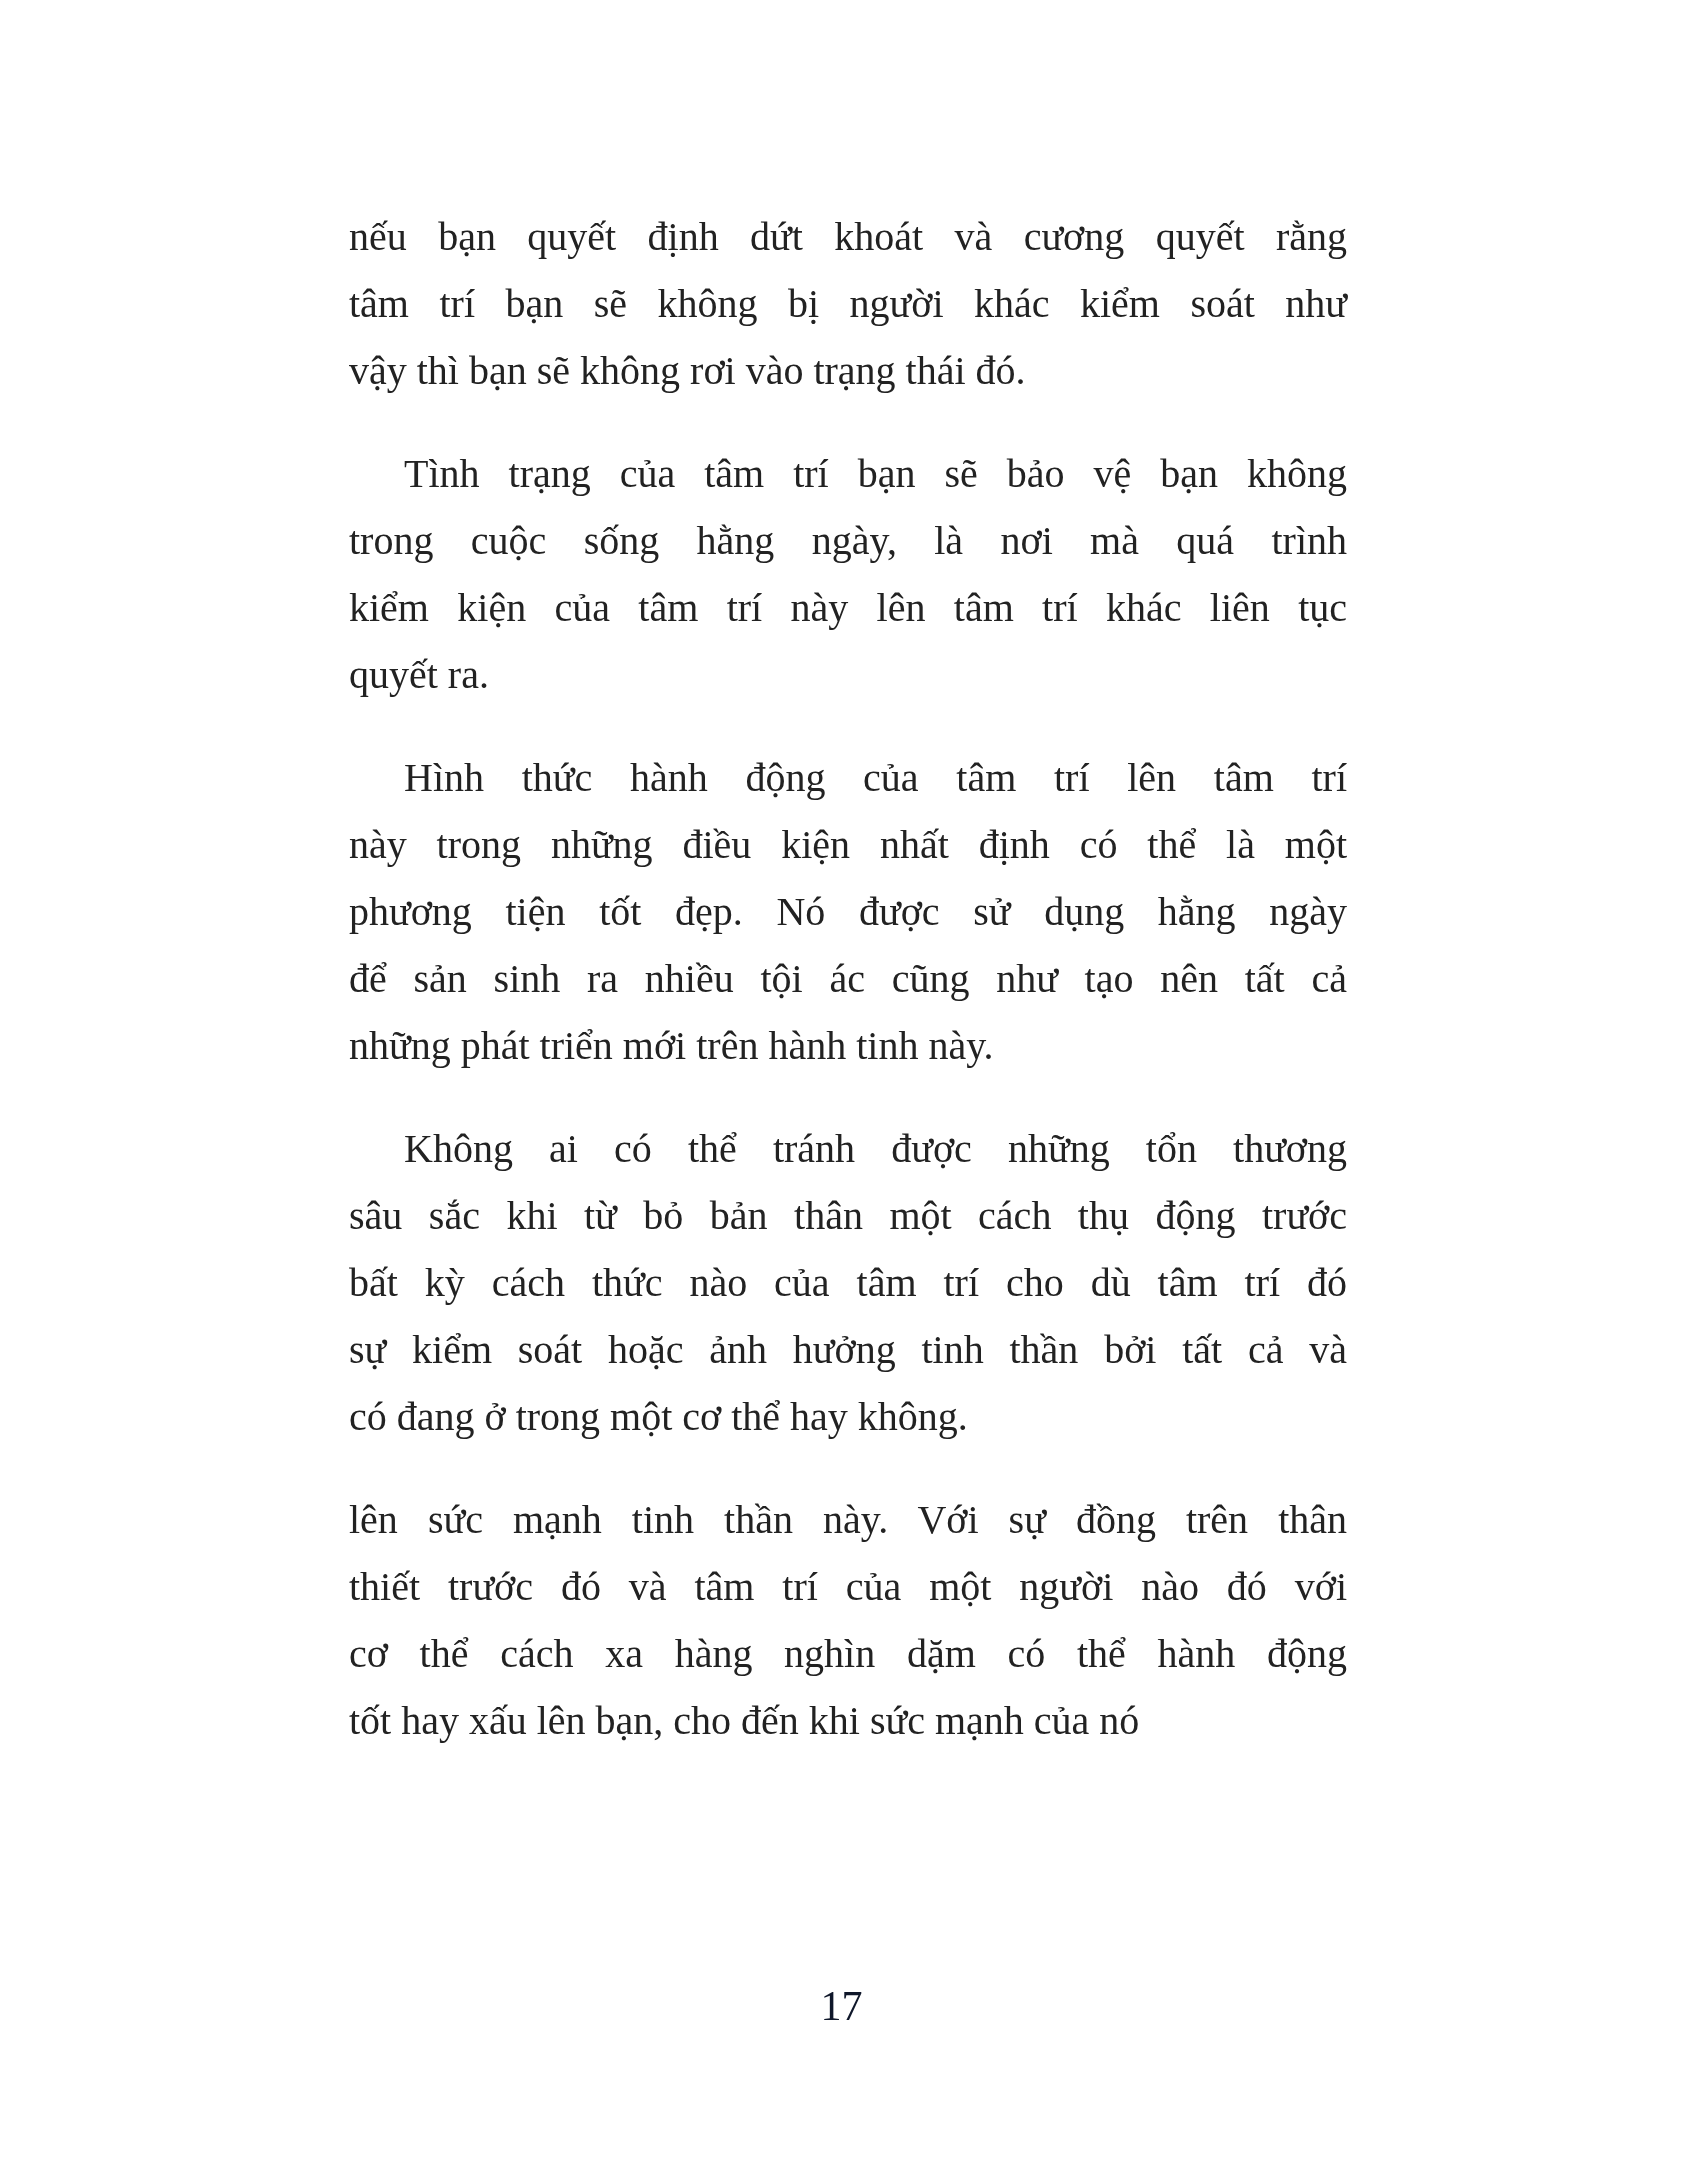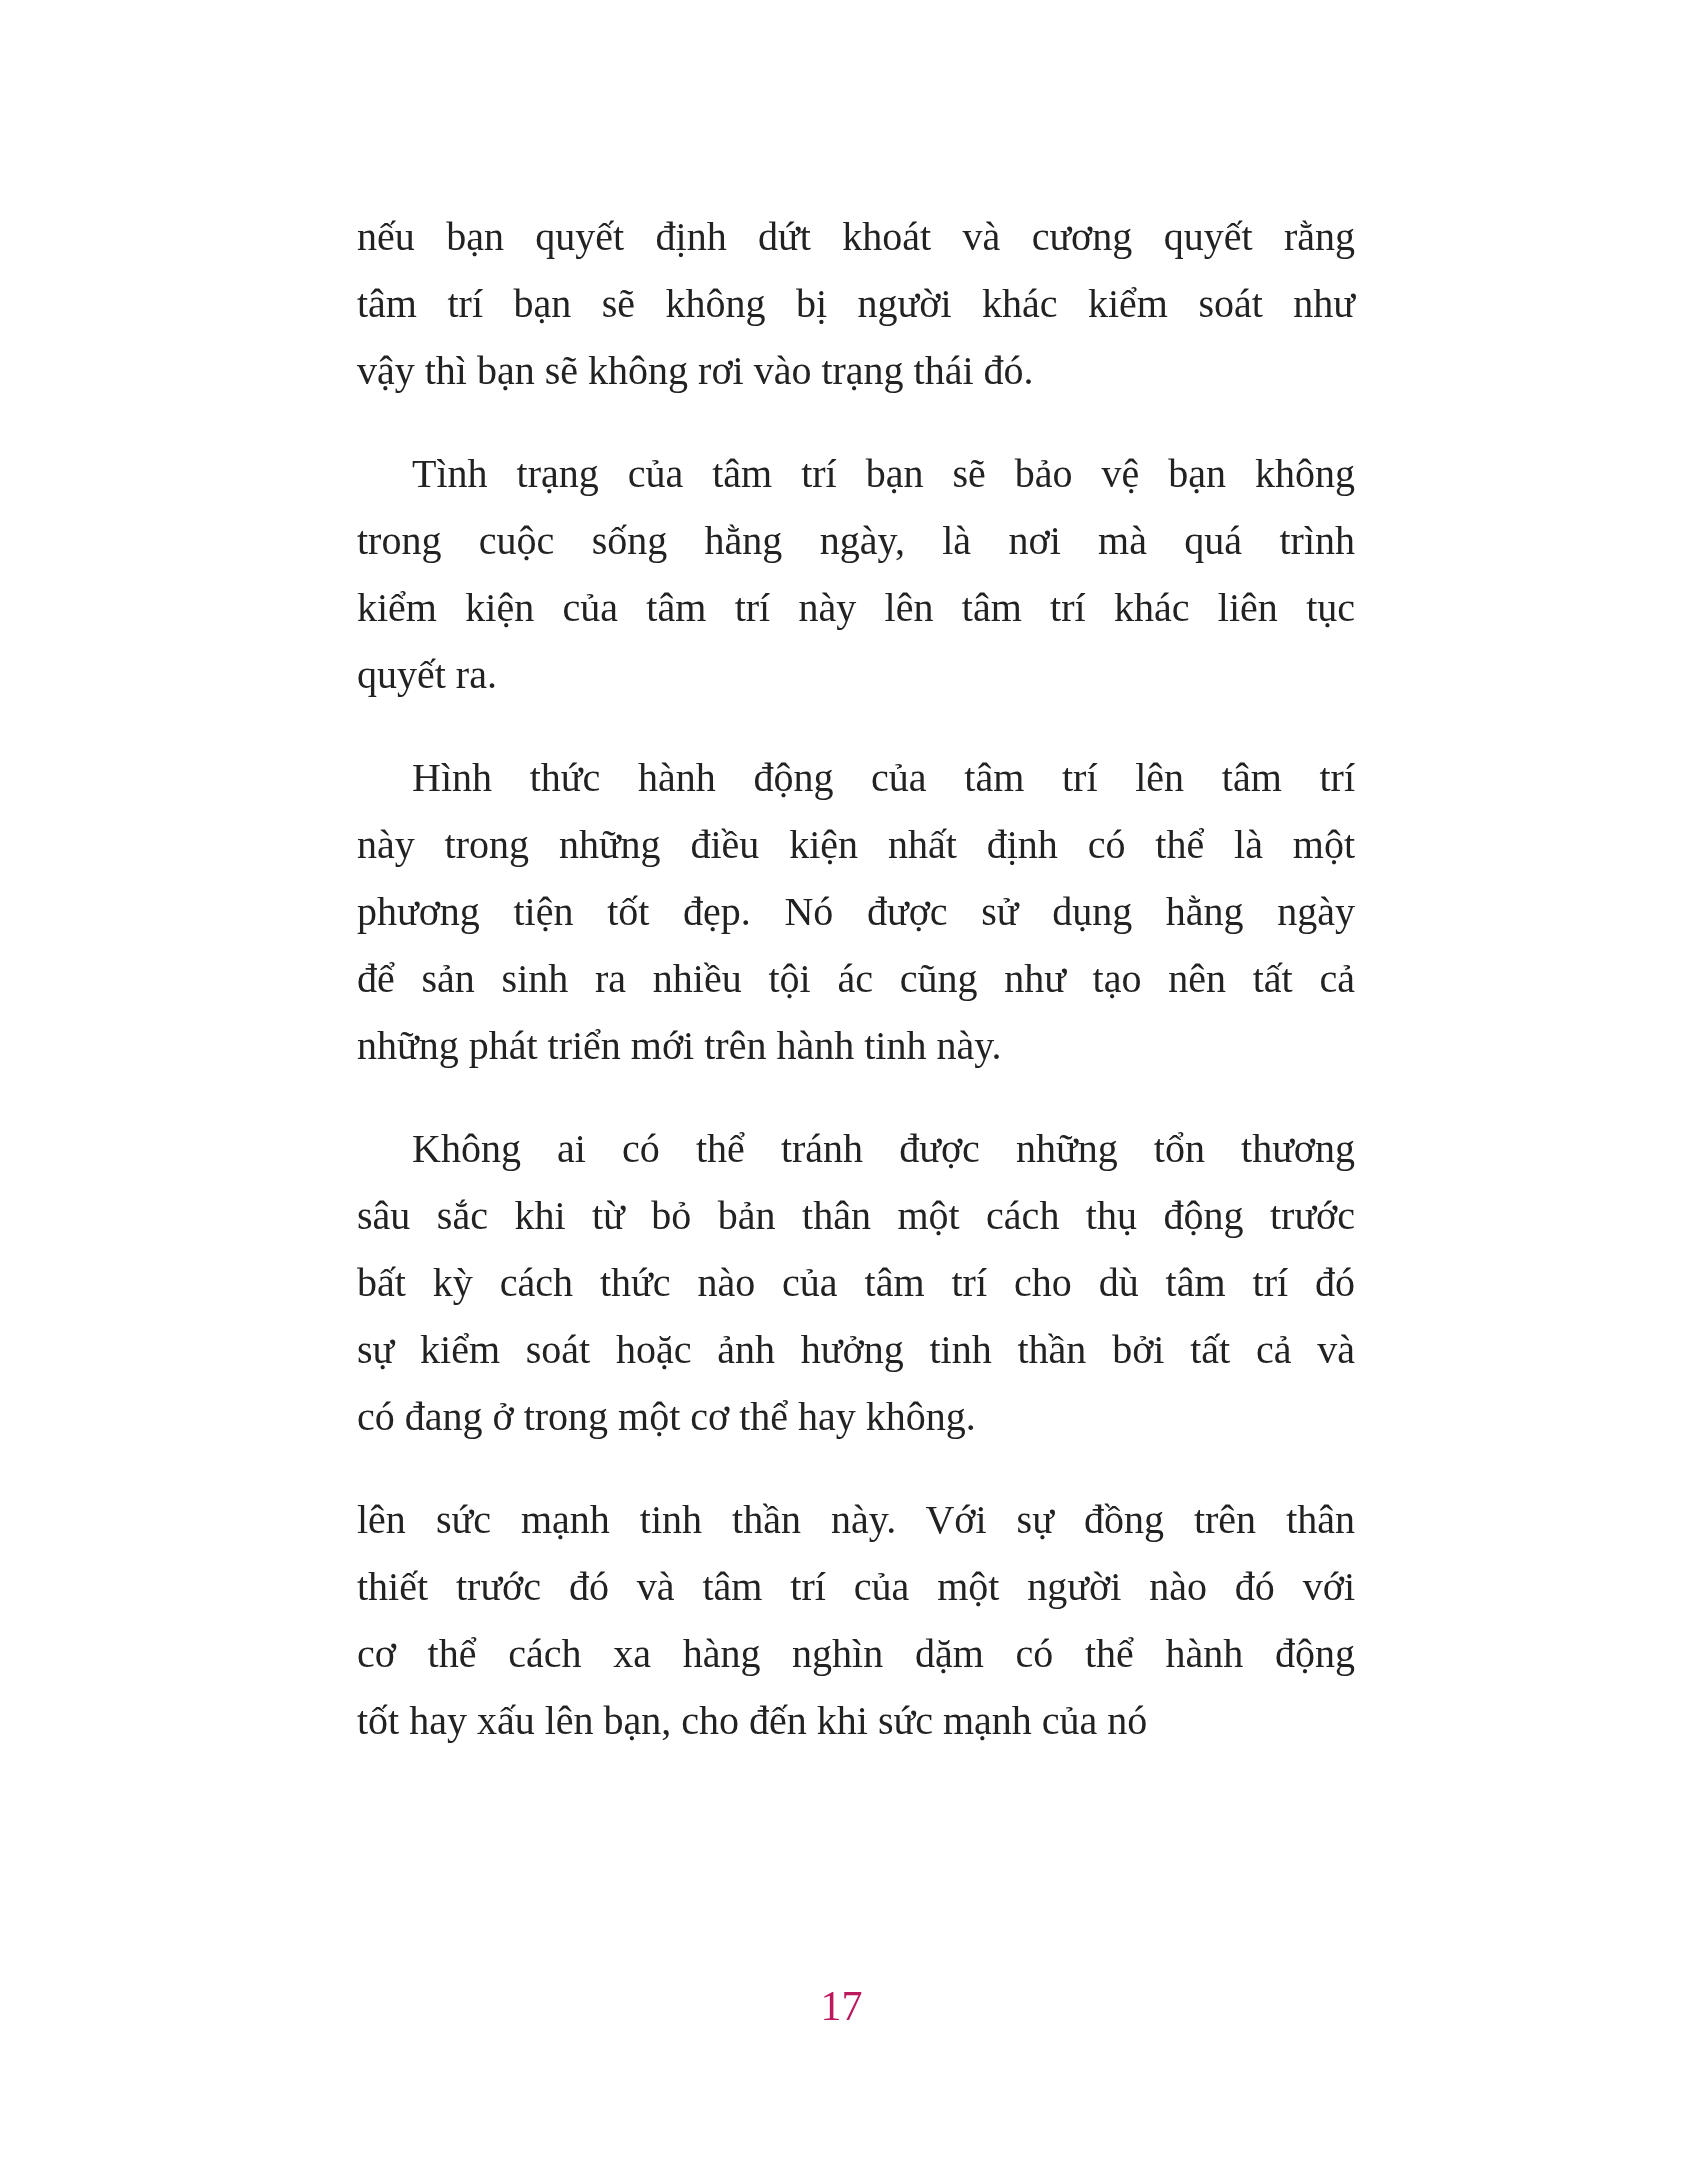--- a/index.html
+++ b/index.html
@@ -15,21 +15,20 @@
     overflow: hidden;
     font-family: "Liberation Serif", "DejaVu Serif", serif;
     color: #222222;
   }
   .text-column {
     position: absolute;
     left: 349px;
     top: 203px;
     width: 998px;
     font-size: 40px;
-    margin-left: 8px;
   }
   .paragraph {
     margin: 0 0 36px 0;
     padding: 0;
   }
   .text-line {
     line-height: 67px;
     text-align: justify;
     text-align-last: justify;
     text-justify: inter-word;
@@ -42,21 +41,21 @@
     padding-left: 55px;
   }
   .page-number {
     position: absolute;
     top: 1982px;
     left: 0;
     right: 0;
     text-align: center;
     font-size: 42px;
     line-height: 48px;
-    color: #be185d;
+    color: #0f172a;
   }
 </style>
 </head>
 <body>
 
 <div class="page">
   <div class="text-column" id="text-column">
       <div class="paragraph">
         <div class="text-line">nếu bạn quyết định dứt khoát và cương quyết rằng</div>
         <div class="text-line">tâm trí bạn sẽ không bị người khác kiểm soát như</div>

